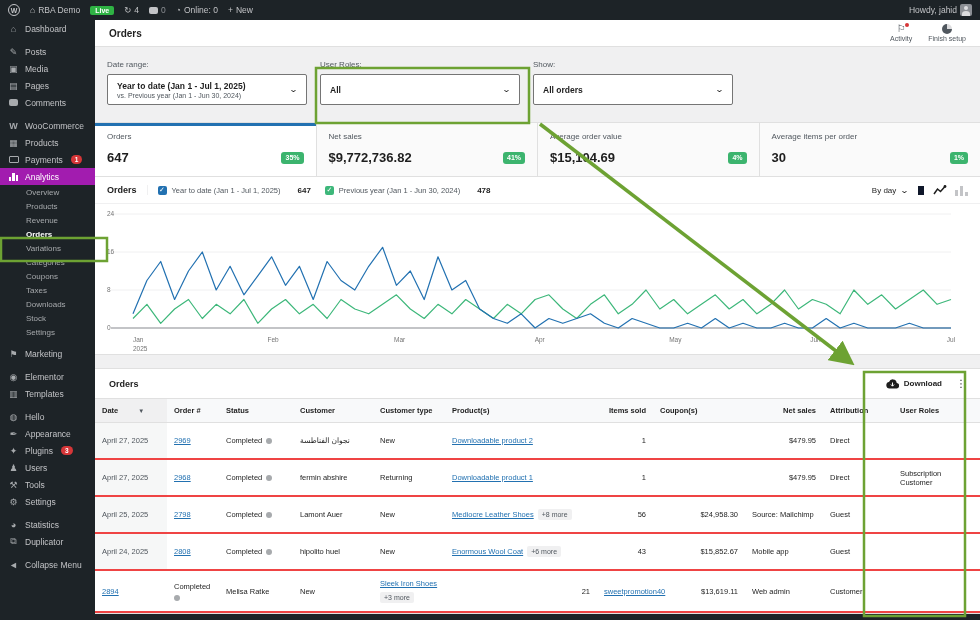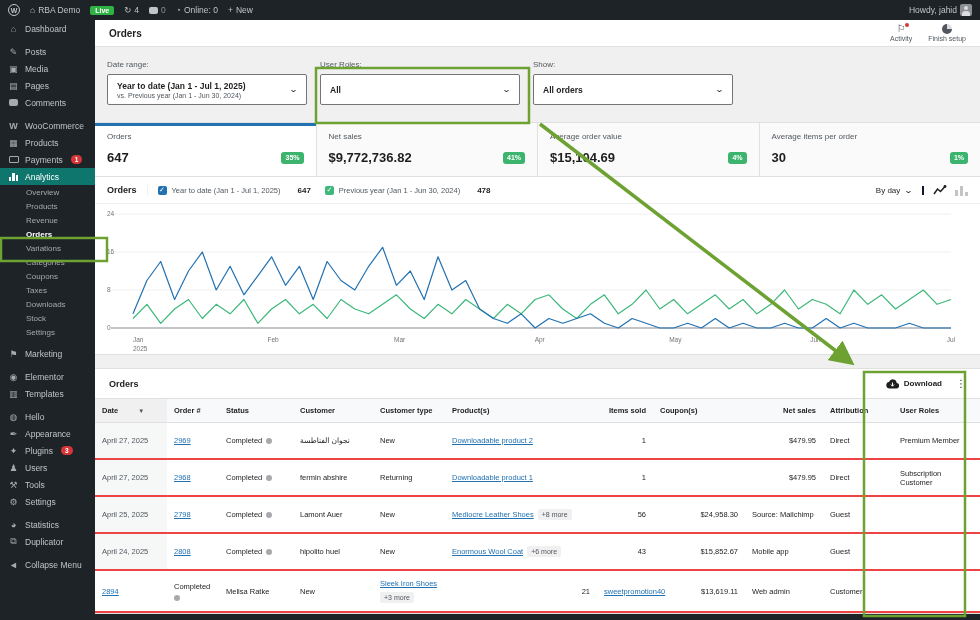--- a/index.html
+++ b/index.html
@@ -21,21 +21,21 @@
   .avatar::after{content:"";position:absolute;top:7px;left:2px;width:8px;height:6px;border-radius:50% 50% 0 0;background:#dcdcde}
   .ic-bubble{display:inline-block;width:9px;height:7px;background:currentColor;border-radius:2px;position:relative}
   .ic-bubble::after{content:"";position:absolute;left:2px;bottom:-3px;border:3px solid transparent;
     border-top-color:currentColor;border-left-width:2px;border-right-width:2px}
 
   
   .sidebar{position:absolute;top:20px;left:0;width:95px;bottom:0;background:#1d2327;color:#c3c4c7;
     font-size:8.5px;z-index:50;overflow:hidden}
   .sb-item{display:flex;align-items:center;gap:6px;height:17px;padding:0 0 0 8px;cursor:pointer;position:relative}
   .sb-item .ic{width:11px;display:inline-flex;justify-content:center;font-size:9px;color:#a7aaad}
-  .sb-item.active{background:#0f766e;color:#fff}
+  .sb-item.active{background:#a21caf;color:#fff}
   .sb-item.active .ic{color:#fff}
   .sb-gap{height:6px}
   .sb-sub{display:flex;align-items:center;height:14px;padding-left:26px;font-size:8px;color:#a7aaad;cursor:pointer}
   .sb-sub.current{color:#fff;font-weight:bold}
   .badge-red{background:#d63638;color:#fff;font-size:6.5px;font-weight:bold;border-radius:8px;
     padding:0 4px;line-height:9px;height:9px;display:inline-flex;align-items:center}
   .ic-bars{position:relative;width:10px;height:9px;display:inline-block}
   .ic-bars i{position:absolute;bottom:0;width:2.5px;background:currentColor}
   .ic-card{display:inline-block;width:10px;height:7px;border:1.2px solid currentColor;border-radius:1px}
 
@@ -74,21 +74,21 @@
   
   .chart-panel{background:#fff;border-bottom:1px solid #e0e0e0;margin-top:0}
   .chart-head{height:27px;display:flex;align-items:center;padding:0 12px;border-bottom:1px solid #f0f0f1;gap:10px}
   .chart-title{font-size:9px;font-weight:bold;color:#1e1e1e;padding-right:10px;border-right:1px solid #f0f0f1}
   .legend-item{display:flex;align-items:center;gap:5px;cursor:pointer;padding-right:14px}
   .cbox{width:9px;height:9px;border-radius:2px;color:#fff;font-size:7px;display:flex;align-items:center;justify-content:center}
   .legend-label{font-size:7.5px;color:#50575e}
   .legend-value{font-size:8px;font-weight:bold;color:#1e1e1e;margin-left:12px}
   .chart-head-right{margin-left:auto;display:flex;align-items:center;gap:9px}
   .interval{display:flex;align-items:center;gap:5px;font-size:8px;color:#1e1e1e;cursor:pointer;
-    padding-right:10px;border-right:2px solid #0f172a}
+    padding-right:10px;border-right:6px solid #0f172a}
   .chart-type{display:flex;align-items:center;gap:8px}
   .chart-body{position:relative;height:150px;padding:2px 8px 4px}
 
   
   .table-panel{background:#fff;border-top:1px solid #e0e0e0;border-bottom:1px solid #e0e0e0;margin-top:13px}
   .table-head{display:flex;align-items:center;justify-content:space-between;padding:9px 14px}
   .table-title{font-size:9px;font-weight:bold;color:#1e1e1e}
   .table-actions{display:flex;align-items:center;gap:14px}
   .dl-btn{display:flex;align-items:center;gap:5px;font-size:8px;font-weight:bold;color:#1e1e1e;cursor:pointer}
   .kebab{font-size:10px;color:#1e1e1e;cursor:pointer;letter-spacing:0}
@@ -457,21 +457,20 @@
             </div>
             <div class="td ">نجوان الفناطسة</div>
             <div class="td ">New</div>
             <div class="td ">
               <a class="tlink">Downloadable product 2</a>
             </div>
             <div class="td r">1</div>
             <div class="td "></div>
             <div class="td r">$479.95</div>
             <div class="td ">Direct</div>
-            <div class="td ">Premium Member</div>
           </div>
           <div class="grid-row trow">
             <div class="td datecell">April 27, 2025</div>
             <div class="td ">
               <a class="tlink">2968</a>
             </div>
             <div class="td ">
               <span>Completed</span>
               <span class="status-dot"></span>
             </div>

